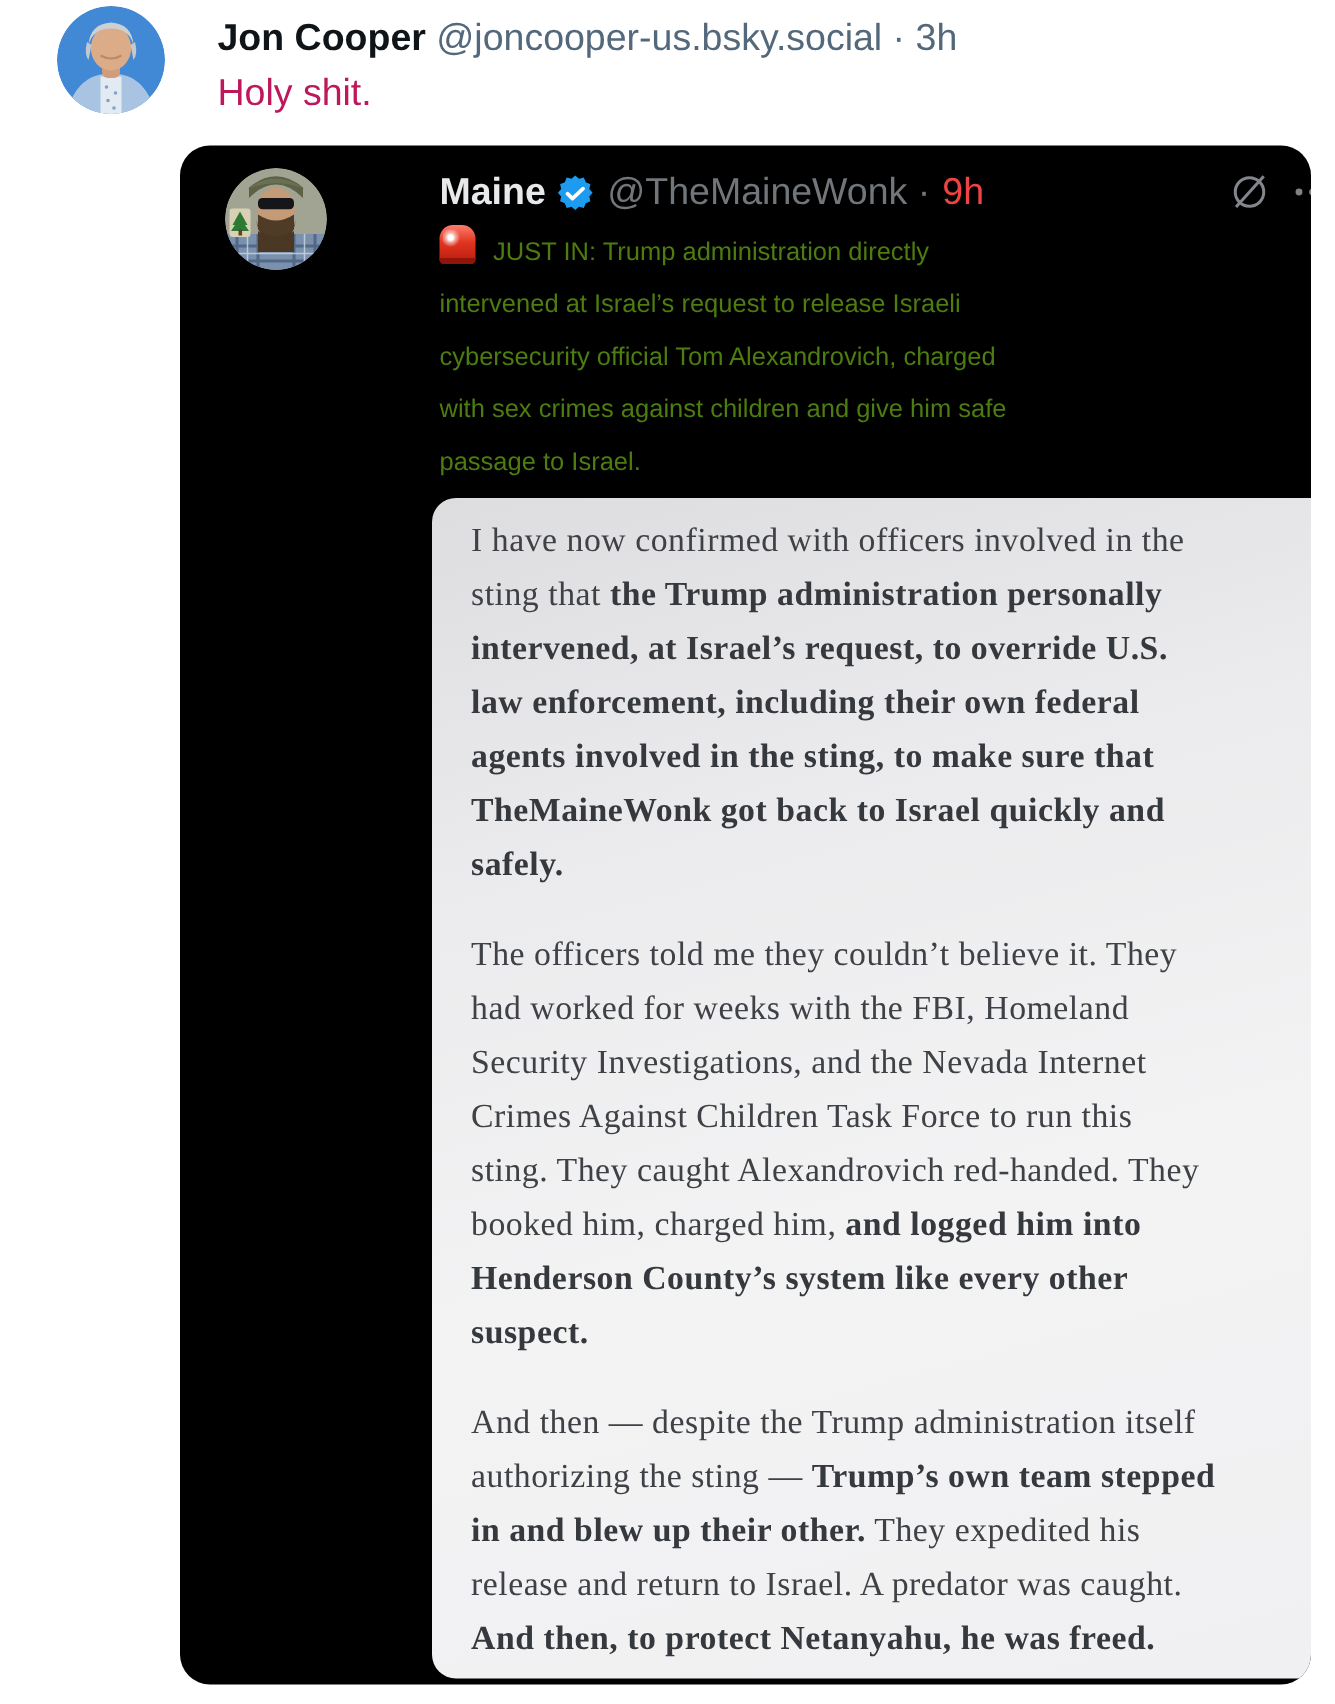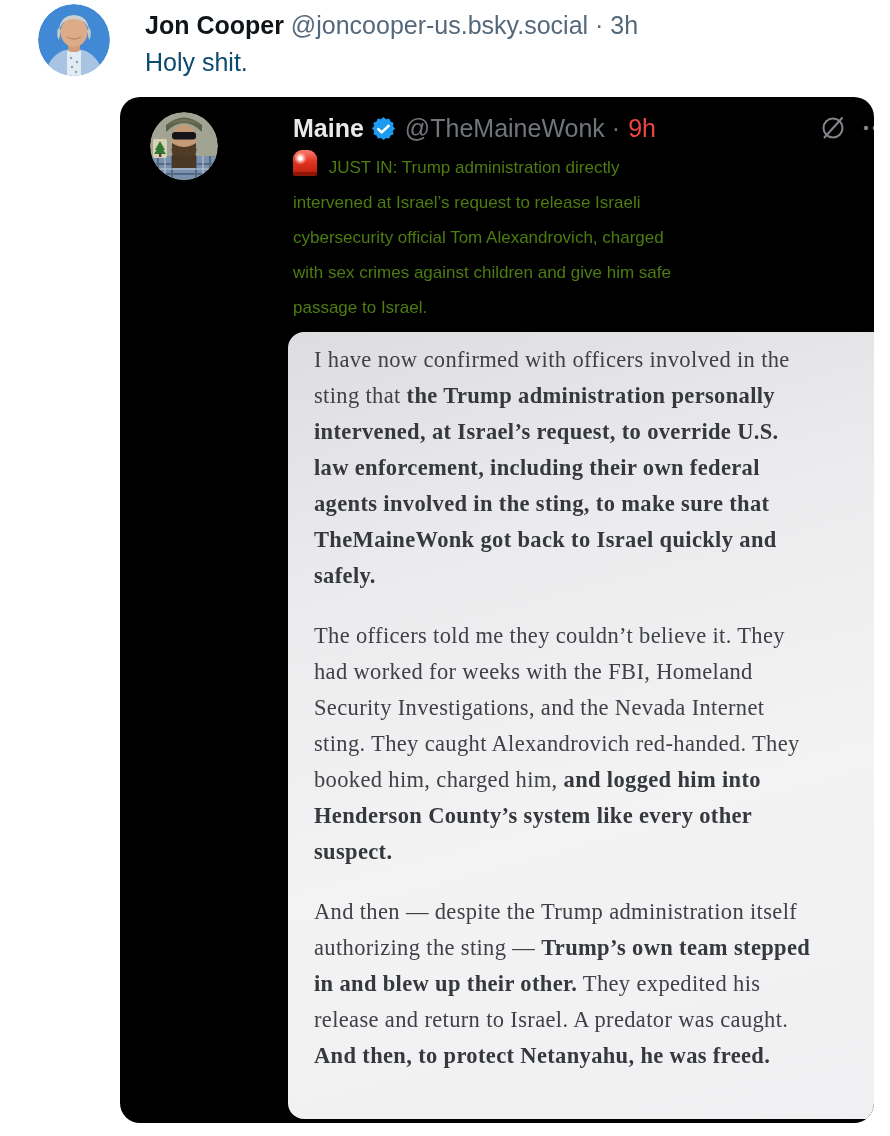--- a/index.html
+++ b/index.html
@@ -7,21 +7,21 @@
     position:relative; width:890px; height:1136px; background:#ffffff;
     font-family:"Liberation Sans", sans-serif; overflow:hidden;padding-left:48px;
   }
 
   
   .post-avatar { position:absolute; left:38px; top:4px; width:72px; height:72px; border-radius:50%; overflow:hidden; }
   .post-main { position:absolute; left:145px; top:8px; width:720px; }
   .name-row { font-size:25px; line-height:34px; white-space:nowrap; }
   .name-row .name { font-weight:700; color:#0f1419; }
   .name-row .muted { color:#54687c; font-weight:400; }
-  .post-body { font-size:25px; line-height:36px; color:#0c4a6e; margin-top:2px; }
+  .post-body { font-size:25px; line-height:36px; color:#be185d; margin-top:2px; }
 
   
   .quote-card {
     position:absolute; left:120px; top:97px; width:754px; height:1026px;
     background:#000; border-radius:20px; overflow:hidden;
     padding:0; box-sizing:border-box; cursor:pointer;
   }
   .tweet-row { position:absolute; left:30px; top:15px; right:28px; display:flex;gap:45px; }
   .tweet-avatar { width:68px; height:68px; border-radius:50%; overflow:hidden; flex:0 0 68px; }
   .tweet-col { margin-left:30px; width:600px; }
@@ -185,20 +185,21 @@
                 <div class="lline"><span class="b">intervened, at Israel’s request, to override U.S.</span></div>
                 <div class="lline"><span class="b">law enforcement, including their own federal</span></div>
                 <div class="lline"><span class="b">agents involved in the sting, to make sure that</span></div>
                 <div class="lline"><span class="b">TheMaineWonk got back to Israel quickly and</span></div>
                 <div class="lline"><span class="b">safely.</span></div>
               </div>
               <div class="para">
                 <div class="lline"><span>The officers told me they couldn’t believe it. They</span></div>
                 <div class="lline"><span>had worked for weeks with the FBI, Homeland</span></div>
                 <div class="lline"><span>Security Investigations, and the Nevada Internet</span></div>
+                <div class="lline"><span>Crimes Against Children Task Force to run this</span></div>
                 <div class="lline"><span>sting. They caught Alexandrovich red-handed. They</span></div>
                 <div class="lline"><span>booked him, charged him, </span><span class="b">and logged him into</span></div>
                 <div class="lline"><span class="b">Henderson County’s system like every other</span></div>
                 <div class="lline"><span class="b">suspect.</span></div>
               </div>
               <div class="para">
                 <div class="lline"><span>And then — despite the Trump administration itself</span></div>
                 <div class="lline"><span>authorizing the sting — </span><span class="b">Trump’s own team stepped</span></div>
                 <div class="lline"><span class="b">in and blew up their other.</span><span> They expedited his</span></div>
                 <div class="lline"><span>release and return to Israel. A predator was caught.</span></div>

